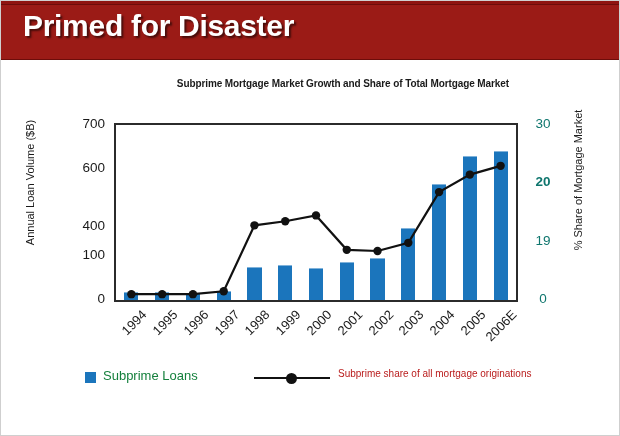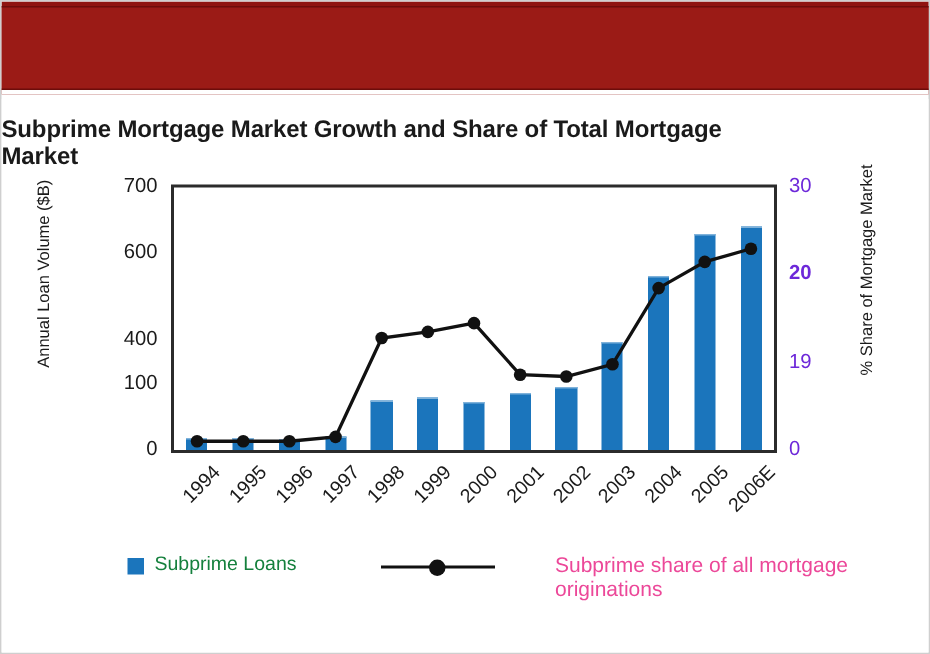--- a/index.html
+++ b/index.html
@@ -59,22 +59,22 @@
     top: 65px;
     width: 620px;
     height: 371px;
     background: #ffffff;
   }
   #chart-title {
     position: absolute;
     left: 0;
     top: 12px;
     width: 508px;
-    text-align: left;
-    font-size: 16px;
+    text-align: right;
+    font-size: 10px;
     font-weight: bold;
     color: #1a1a1a;
     letter-spacing: -0.1px;
   }
   
   #plot-frame {
     position: absolute;
     left: 113px;
     top: 57px;
     width: 404px;
@@ -111,23 +111,23 @@
     position: absolute;
     width: 46px;
     text-align: right;
     font-size: 13.5px;
     color: #1a1a1a;
     font-weight: 500;
   }
   .ytick-label-right {
     position: absolute;
     width: 34px;
-    text-align: left;
+    text-align: center;
     font-size: 13.5px;
-    color: #6d28d9;
+    color: #0f766e;
     font-weight: 500;
   }
   #ylabel-left {
     position: absolute;
     left: -36px;
     top: 110px;
     width: 130px;
     text-align: center;
     transform: rotate(-90deg);
     font-size: 11px;
@@ -194,40 +194,40 @@
     top: 4.5px;
     width: 11px;
     height: 11px;
     border-radius: 50%;
     background: #111111;
   }
   #legend-line-label {
     position: absolute;
     left: 337px;
     top: 0px;
-    font-size: 14px;
-    color: #ec4899;
-    margin-left: 32px;
+    font-size: 10px;
+    color: #b91c1c;
   }
   #source-note {
     position: absolute;
     left: 100px;
     top: 331px;
     font-size: 12px;
     font-weight: bold;
     color: #1a1a1a;
   }
 </style>
 </head>
 <body>
 
 <div id="figure">
 
   <div id="banner">
     <div id="banner-inner"></div>
+    <div id="banner-title">Primed for Disaster</div>
   </div>
 
   <div id="chart-panel">
 
     <div id="chart-title">Subprime Mortgage Market Growth and Share of Total Mortgage Market</div>
 
     <div id="ylabel-left">Annual Loan Volume ($B)</div>
     <div id="ylabel-right">% Share of Mortgage Market</div>
 
     <div id="ytick-left-container">

